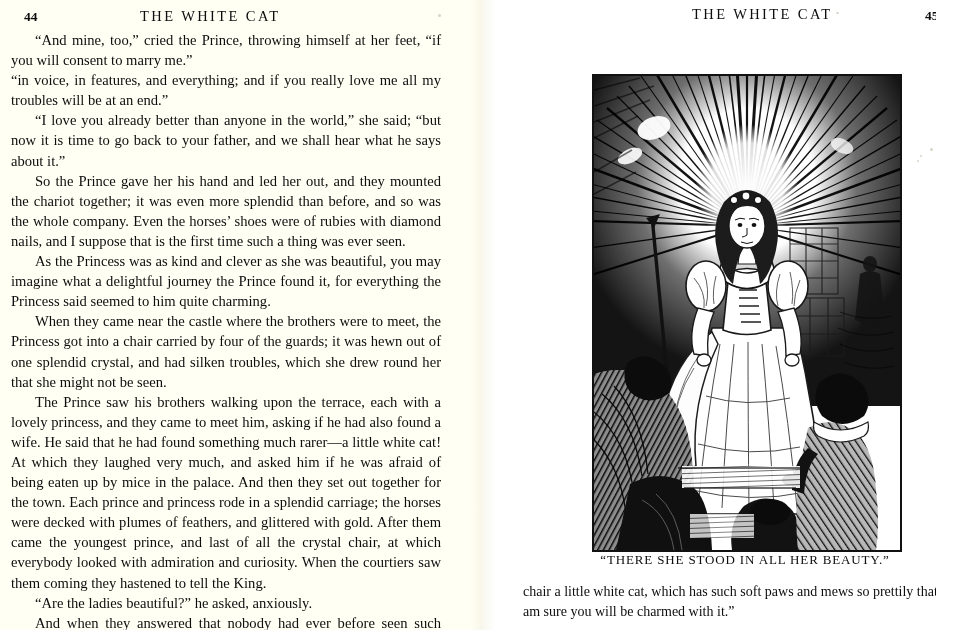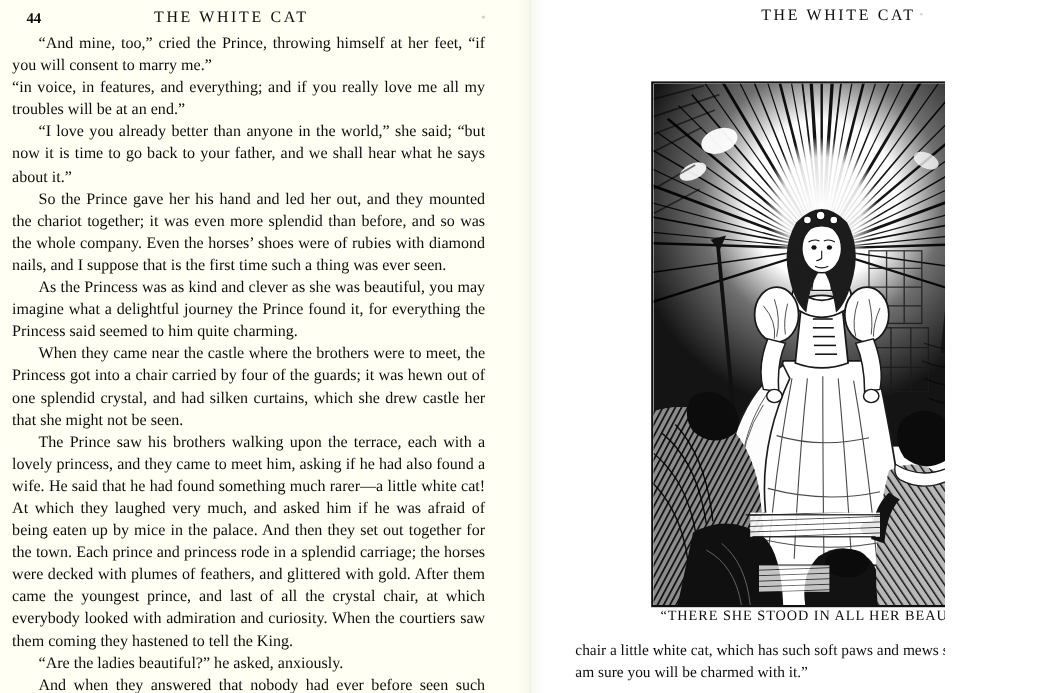--- a/index.html
+++ b/index.html
@@ -3,24 +3,24 @@
 <meta charset="utf-8">
 <title>The White Cat — pages 44–45</title>
 <style>
   html, body {
     margin: 0;
     padding: 0;
     background: #ffffff;
   }
   #page {
     position: relative;
-    width: 859px;
+    width: 936px;
     height: 630px;
     overflow: hidden;
-    background: #22c55e;
+    background: #14b8a6;
     font-family: "Liberation Serif", "DejaVu Serif", serif;
     color: #0d0d0d;
   }
 
   
   .leaf {
     position: absolute;
     top: 0;
     height: 630px;
   }
@@ -143,21 +143,21 @@
 
   <div class="running-head" id="head-recto">THE WHITE CAT</div>
   <div class="folio" id="folio-recto">45</div>
 
   <div class="column" id="col-verso">
     <p class="para">“And mine, too,” cried the Prince, throwing himself at her feet, “if you will consent to marry me.”</p>
     <p class="para flush">“in voice, in features, and everything; and if you really love me all my troubles will be at an end.”</p>
     <p class="para">“I love you already better than anyone in the world,” she said; “but now it is time to go back to your father, and we shall hear what he says about it.”</p>
     <p class="para">So the Prince gave her his hand and led her out, and they mounted the chariot together; it was even more splendid than before, and so was the whole company. Even the horses’ shoes were of rubies with diamond nails, and I suppose that is the first time such a thing was ever seen.</p>
     <p class="para">As the Princess was as kind and clever as she was beautiful, you may imagine what a delightful journey the Prince found it, for everything the Princess said seemed to him quite charming.</p>
-    <p class="para">When they came near the castle where the brothers were to meet, the Princess got into a chair carried by four of the guards; it was hewn out of one splendid crystal, and had silken curtains, which she drew castle her that she might not be seen.</p>
+    <p class="para">When they came near the castle where the brothers were to meet, the Princess got into a chair carried by four of the guards; it was hewn out of one splendid crystal, and had silken troubles, which she drew round her that she might not be seen.</p>
     <p class="para">The Prince saw his brothers walking upon the terrace, each with a lovely princess, and they came to meet him, asking if he had also found a wife. He said that he had found something much rarer—a little white cat! At which they laughed very much, and asked him if he was afraid of being eaten up by mice in the palace. And then they set out together for the town. Each prince and princess rode in a splendid carriage; the horses were decked with plumes of feathers, and glittered with gold. After them came the youngest prince, and last of all the crystal chair, at which everybody looked with admiration and curiosity. When the courtiers saw them coming they hastened to tell the King.</p>
     <p class="para">“Are the ladies beautiful?” he asked, anxiously.</p>
     <p class="para">And when they answered that nobody had ever before seen such lovely princesses he seemed quite annoyed.</p>
 
   </div>
 
   <div id="recto-top">
     <span>“Your Majesty,” replied the Prince, “will find in that crystal</span>
   </div>
 

